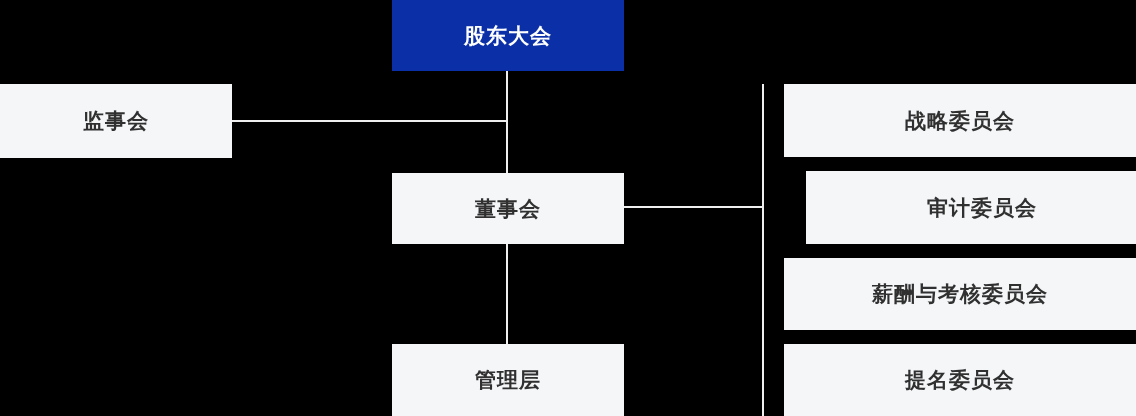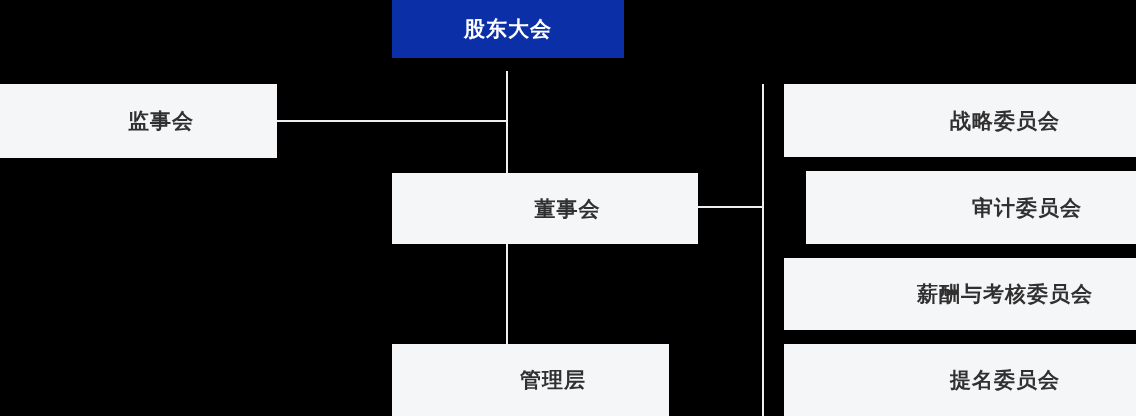--- a/index.html
+++ b/index.html
@@ -24,26 +24,25 @@
     font-weight: bold;
     letter-spacing: 1px;
   }
   .node.root {
     background: #0a2fa6;
     color: #ffffff;
   }
   .node.plain {
     background: #f5f6f8;
     color: #303030;
-    padding-left: 45px;
   }
   
-  .n-shareholders { left: 392px; top: 0;    width: 232px; height: 58px; }
+  .n-shareholders { left: 392px; top: 0;    width: 232px; height: 71px; }
   .n-supervisors  { left: 0;     top: 84px;  width: 232px; height: 74px; }
-  .n-board        { left: 392px; top: 173px; width: 261px; height: 71px; }
+  .n-board        { left: 392px; top: 173px; width: 232px; height: 71px; }
   .n-management   { left: 392px; top: 344px; width: 232px; height: 72px; }
   .n-com0 { left: 784px; top: 84px;  width: 352px; height: 73px; }
   .n-com1 { left: 784px; top: 171px; width: 352px; height: 73px; margin-left: 22px; }
   .n-com2 { left: 784px; top: 258px; width: 352px; height: 72px; text-align: right; }
   .n-com3 { left: 784px; top: 344px; width: 352px; height: 72px; }
   
   .line {
     position: absolute;
     background: #efefef;
   }

